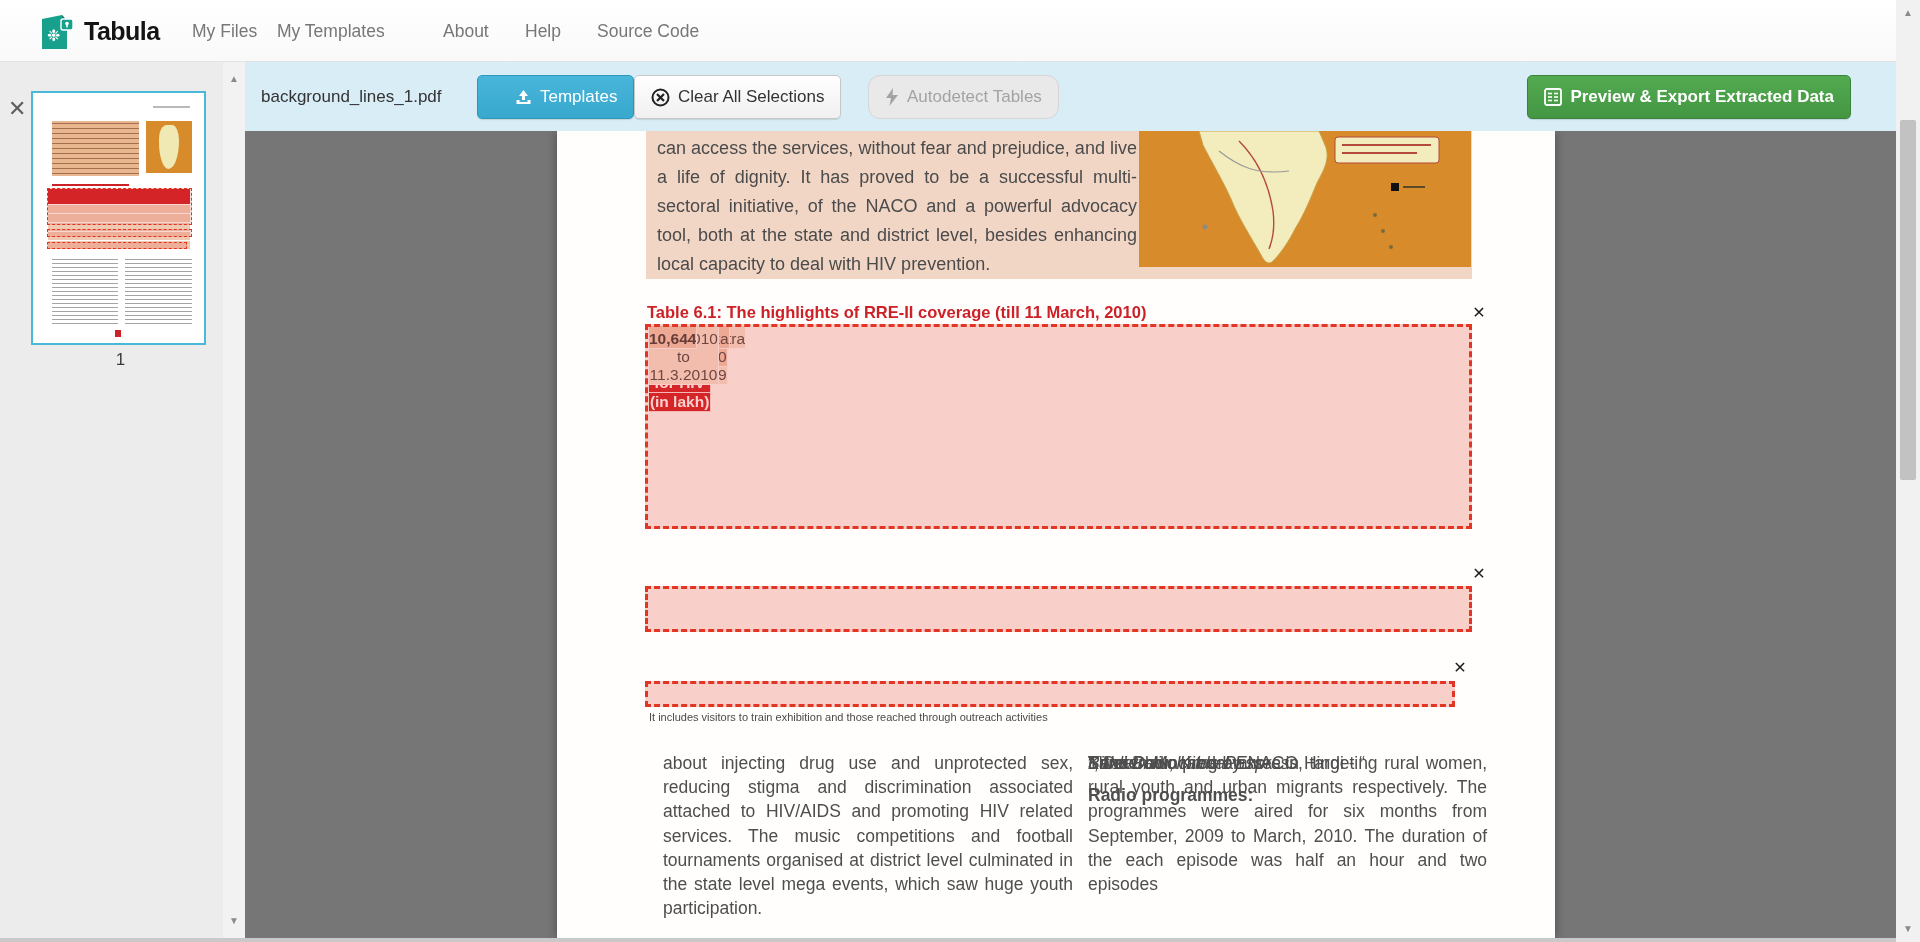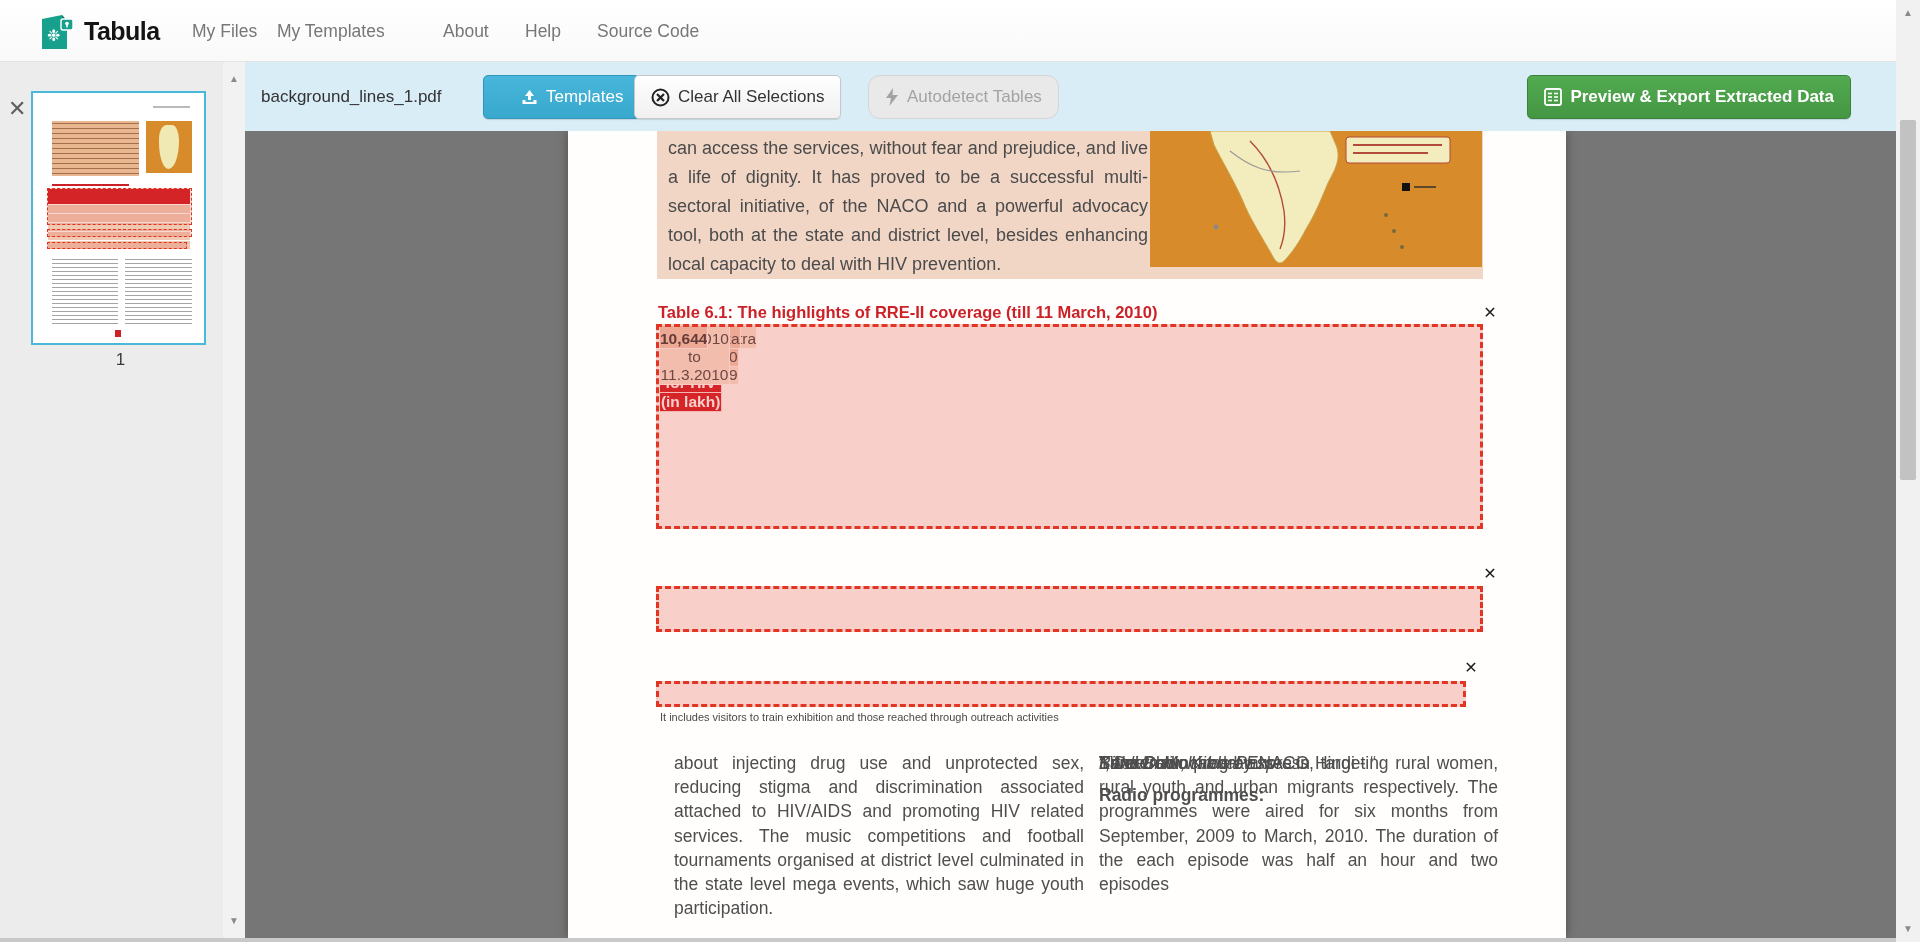--- a/index.html
+++ b/index.html
@@ -18,21 +18,21 @@
   .nav-support { position:absolute; top:0; left:1563px; line-height:62px; font-size:17.5px; color:#8a8a8a; cursor:pointer; }
 
   
   .toolbar { position:absolute; left:245px; top:62px; width:1651px; height:69px;
     background:#d9edf7; z-index:4; }
   .filename { position:absolute; left:16px; top:0; line-height:69px; font-size:17px; color:#333; }
   .btn { position:absolute; top:13px; height:44px; border-radius:5px; font-size:17px;
     display:flex; align-items:center; gap:8px; padding:0 16px; cursor:pointer;
     box-shadow:0 1px 1px rgba(0,0,0,0.12); border:1px solid transparent; white-space:nowrap; }
   .btn svg { flex:0 0 auto; }
-  .btn-templates { left:238px; background:linear-gradient(#47b6da,#39a8cd); border-color:#2f97ba; color:#fff;padding-left:37px; }
+  .btn-templates { left:232px; background:linear-gradient(#47b6da,#39a8cd); border-color:#2f97ba; color:#fff;padding-left:37px; }
   .btn-clear { left:389px; background:linear-gradient(#ffffff,#f0f0f0); border-color:#c8c8c8; color:#333; }
   .btn-autodetect { left:623px; background:#e9e9e9; border-color:#d5d5d5; color:#a3a3a3; cursor:default; box-shadow:none;border-radius:12px; }
   .btn-export { right:45px; background:linear-gradient(#52ab50,#449643); border-color:#3b833b; color:#fff; font-weight:bold; }
 
   
   .sidebar { position:absolute; left:0; top:62px; width:245px; height:880px; background:#ececec; }
   .sidebar-scroll { position:absolute; right:0; top:0; width:22px; height:876px; background:#f2f2f2; }
   .scroll-arrow { position:absolute; left:0; width:22px; height:18px; text-align:center;
     font-size:10px; color:#8a8a8a; line-height:18px; cursor:pointer; }
   .remove-file { position:absolute; left:8px; top:36px; font-size:22px; font-weight:bold;
@@ -56,21 +56,21 @@
   .t-sel3 { left:-1%; top:88%; width:99%; height:11%; }
   .t-col { top:66.5%; width:39%; height:26%;
     background-image:repeating-linear-gradient(rgba(90,90,90,0.55) 0 1px, transparent 1px 4px); }
   .t-col-l { left:11%; } .t-col-r { left:54%; }
   .t-pagedot { left:48%; bottom:2.5%; width:6px; height:7px; background:#cc2127; }
   .thumb-pagenum { position:absolute; left:31px; top:288px; width:179px; text-align:center;
     font-size:17px; color:#3c3c3c; }
 
   
   .main { position:absolute; left:245px; top:131px; width:1651px; height:807px; background:#767676; }
-  .pdf-page { position:absolute; left:323px; top:0; width:998px; height:807px; background:#fffefd;
+  .pdf-page { position:absolute; left:312px; top:0; width:998px; height:807px; background:#fffefd;
     box-shadow:0 0 10px rgba(0,0,0,0.35); }
   .pdf-page * { position:absolute; }
 
   .intro-block { left:89px; top:0; width:826px; height:148px; background:#f1d6c6; }
   .intro-text { position:absolute; left:11px; top:3px; width:480px; font-size:18px; line-height:29px;
     color:#4b4b4b; text-align:justify; font-weight:500; }
   .map { left:582px; top:0; width:332px; height:136px; }
 
   .pdf-table-title { left:90px; top:172px; width:820px; font-size:16.5px; font-weight:bold; color:#cc2127; }
 

